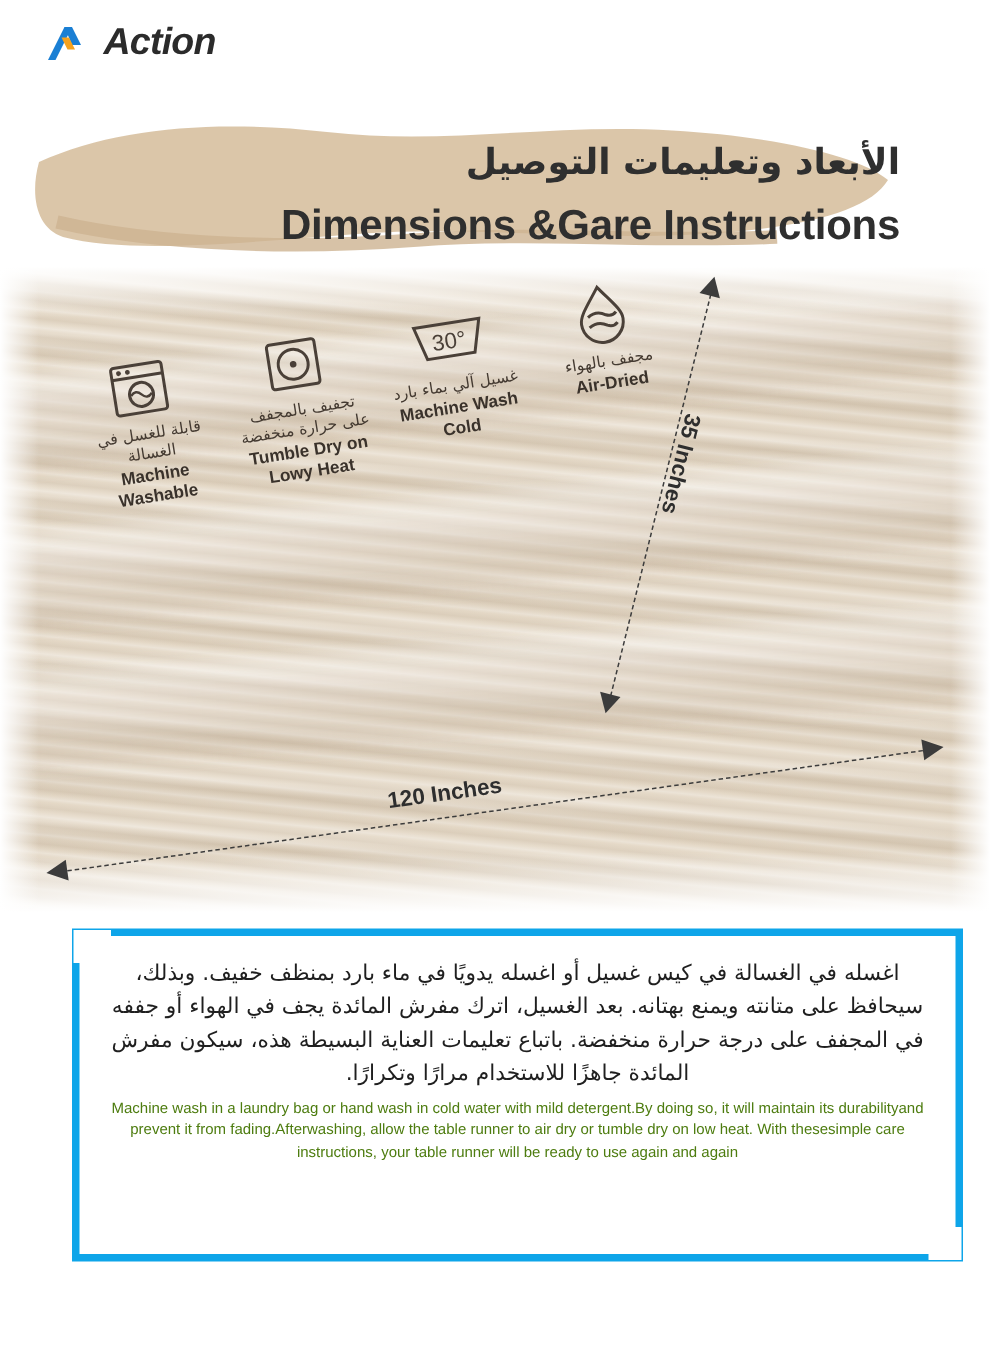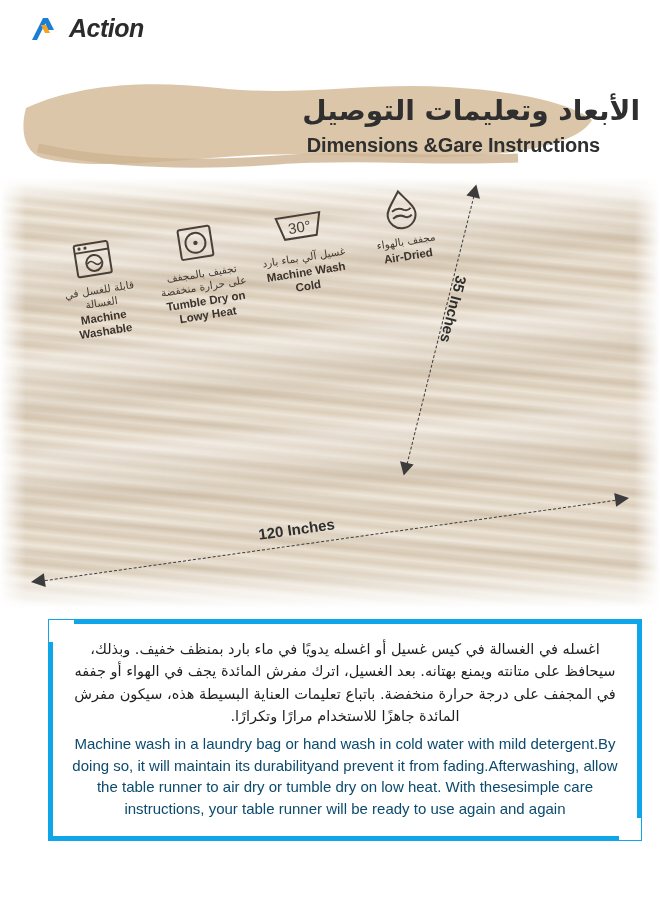--- a/index.html
+++ b/index.html
@@ -53,33 +53,32 @@
     width: 580px;
     height: 98px;
   }
   .title-ar {
     position: absolute;
     top: 22px;
     left: 0;
     width: 600px;
     text-align: right;
     direction: rtl;
-    font-size: 28px;
+    font-size: 24px;
     font-weight: bold;
     color: #2f2f2f;
     font-family: "DejaVu Sans", sans-serif;
-    padding-left: 40px;
   }
   .title-en {
     position: absolute;
     top: 62px;
     left: 0;
     width: 600px;
     text-align: right;
-    font-size: 20px;
+    font-size: 28px;
     font-weight: bold;
     color: #2f2f2f;
     letter-spacing: -0.2px;
   }
 
   
   .photo {
     position: absolute;
     top: 178px;
     left: 0;
@@ -275,23 +274,23 @@
   .care-ar-par {
     direction: rtl;
     text-align: center;
     font-family: "DejaVu Sans", sans-serif;
     font-size: 14.5px;
     line-height: 1.55;
     color: #1f1f1f;
   }
   .care-en-par {
     text-align: center;
-    font-size: 15px;
+    font-size: 10px;
     line-height: 1.45;
-    color: #0c4a6e;
+    color: #4d7c0f;
     margin-top: 5px;
   }
   .care-corner {
     position: absolute;
     width: 22px; height: 22px;
     background: #ffffff;
   }
   .cc-tl { top: -4px; left: -4px; border-right: 3px solid #ffffff; }
   .cc-br { bottom: -4px; right: -4px; }
 </style>

